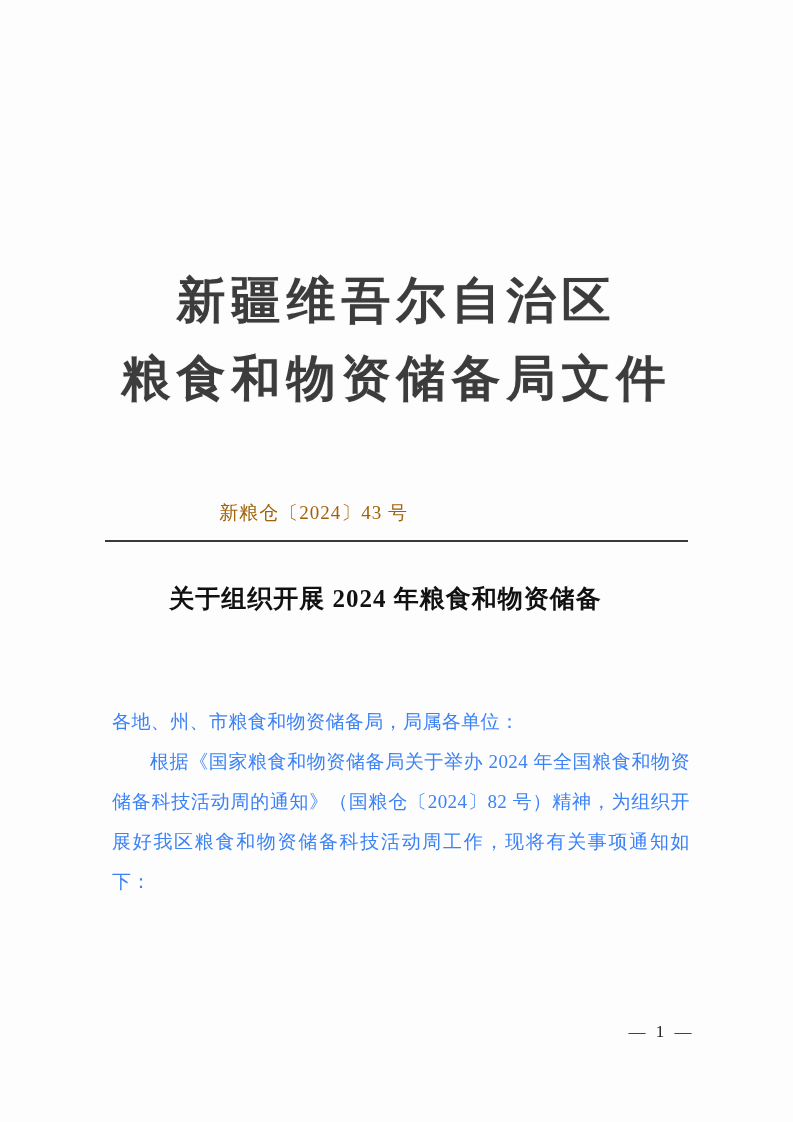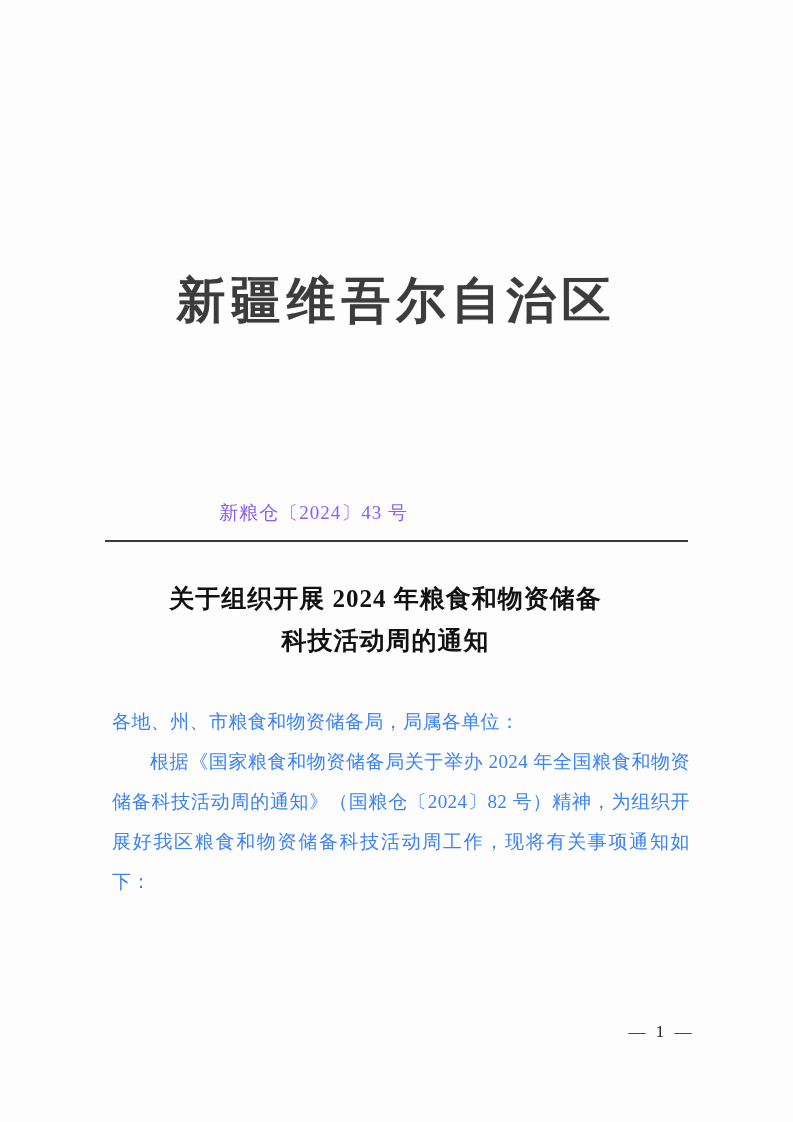--- a/index.html
+++ b/index.html
@@ -41,21 +41,21 @@
     text-shadow: 0 0 1px rgba(60,60,60,0.35);
   }
   .doc-number {
     position: absolute;
     left: 0;
     top: 500px;
     width: 627px;
     text-align: center;
     font-size: 19px;
     letter-spacing: 1px;
-    color: #8b5cf6;
+    color: #a16207;
   }
   .rule {
     position: absolute;
     left: 105px;
     top: 540px;
     width: 583px;
     height: 2px;
     background: #3a3a3a;
   }
   
@@ -114,29 +114,29 @@
     margin-left: 530px;
   }
 </style>
 </head>
 <body>
 
 <div class="page">
 
   <div class="masthead">
     <div class="masthead-line">新疆维吾尔自治区</div>
+    <div class="masthead-line">粮食和物资储备局文件</div>
   </div>
 
   <div class="doc-number">新粮仓〔2024〕43 号</div>
 
   <div class="rule"></div>
 
   <div class="doc-title">
     <div>关于组织开展 2024 年粮食和物资储备</div>
-    <div>科技活动周的通知</div>
   </div>
 
   <div class="body-block">
     <div class="p-plain">各地、州、市粮食和物资储备局，局属各单位：</div>
     <div class="p-indent">根据《国家粮食和物资储备局关于举办 2024 年全国粮食和物资储备科技活动周的通知》（国粮仓〔2024〕82 号）精神，为组织开展好我区粮食和物资储备科技活动周工作，现将有关事项通知如下：</div>
   </div>
 
   <div class="page-number">
     <span class="pn-inner">— 1 —</span>
   </div>

